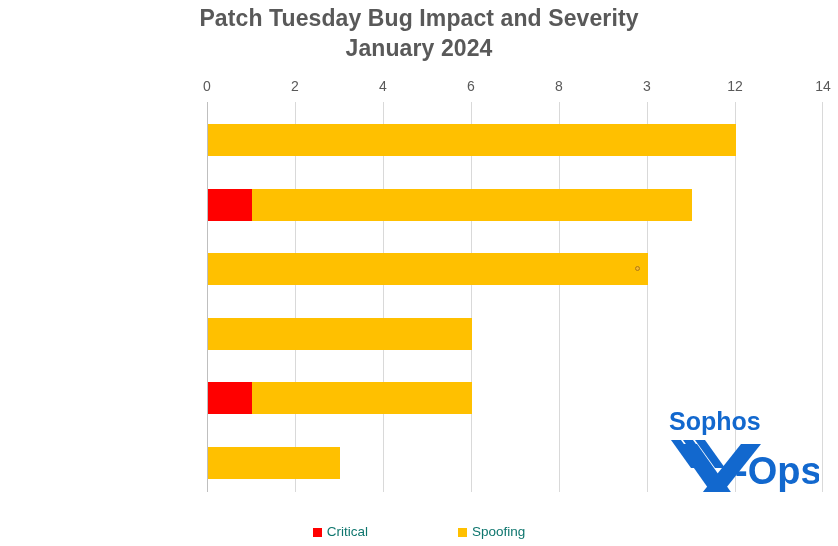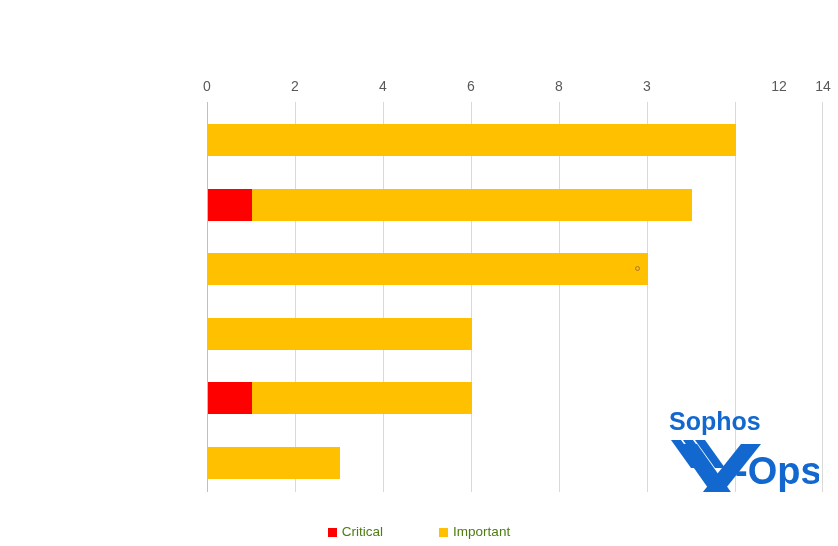--- a/index.html
+++ b/index.html
@@ -120,24 +120,24 @@
     position: absolute;
     left: 0;
     top: 524px;
     width: 838px;
     text-align: center;
     font-size: 0;
   }
   .legend-item {
     display: inline-block;
     font-size: 13.5px;
-    color: #4d7c0f;
+    color: #0f766e;
     line-height: 16px;
     vertical-align: middle;
-    margin: 0 28px;
+    margin: 0 45px;
   }
   .legend-swatch {
     display: inline-block;
     width: 9px;
     height: 9px;
     vertical-align: -1px;
     margin-right: 5px;
   }
   .legend-text { display: inline-block; vertical-align: baseline; }
 
@@ -148,30 +148,34 @@
     top: 404px;
     width: 152px;
     height: 88px;
   }
 </style>
 </head>
 <body>
 
 <div id="chart-root">
 
+  <div class="chart-title">
+    <span>Patch Tuesday Bug Impact and Severity</span>
+    <span class="line2">January 2024</span>
+  </div>
 
 
   <div id="x-axis">
     <div class="tick-label" style="left:207px">0</div>
     <div class="tick-label" style="left:295px">2</div>
     <div class="tick-label" style="left:383px">4</div>
     <div class="tick-label" style="left:471px">6</div>
     <div class="tick-label" style="left:559px">8</div>
     <div class="tick-label" style="left:647px">3</div>
-    <div class="tick-label" style="left:779px">12</div>
+    <div class="tick-label" style="left:735px">12</div>
     <div class="tick-label" style="left:823px">14</div>
   </div>
 
   <div id="plot">
     <div class="axis-line"></div>
     <div class="gridline" style="left:88px"></div>
     <div class="gridline" style="left:176px"></div>
     <div class="gridline" style="left:264px"></div>
     <div class="gridline" style="left:352px"></div>
     <div class="gridline" style="left:440px"></div>
@@ -218,17 +222,17 @@
       <path d="M74,40 L94,40 L40,108 L20,108 Z" fill="#1268CE"></path>
       <text x="68" y="80" font-family="Liberation Sans, sans-serif" font-size="38" font-weight="bold" fill="#1268CE">-Ops</text>
     </svg>
   </div>
 
   <div id="legend">
     <span class="legend-item">
       <span class="legend-swatch" style="background:#FF0000"></span><span class="legend-text">Critical</span>
     </span>
     <span class="legend-item">
-      <span class="legend-swatch" style="background:#FFC000"></span><span class="legend-text">Important</span>
+      <span class="legend-swatch" style="background:#FFC000"></span><span class="legend-text">Spoofing</span>
     </span>
   </div>
 
 </div>
 
 </body></html>

